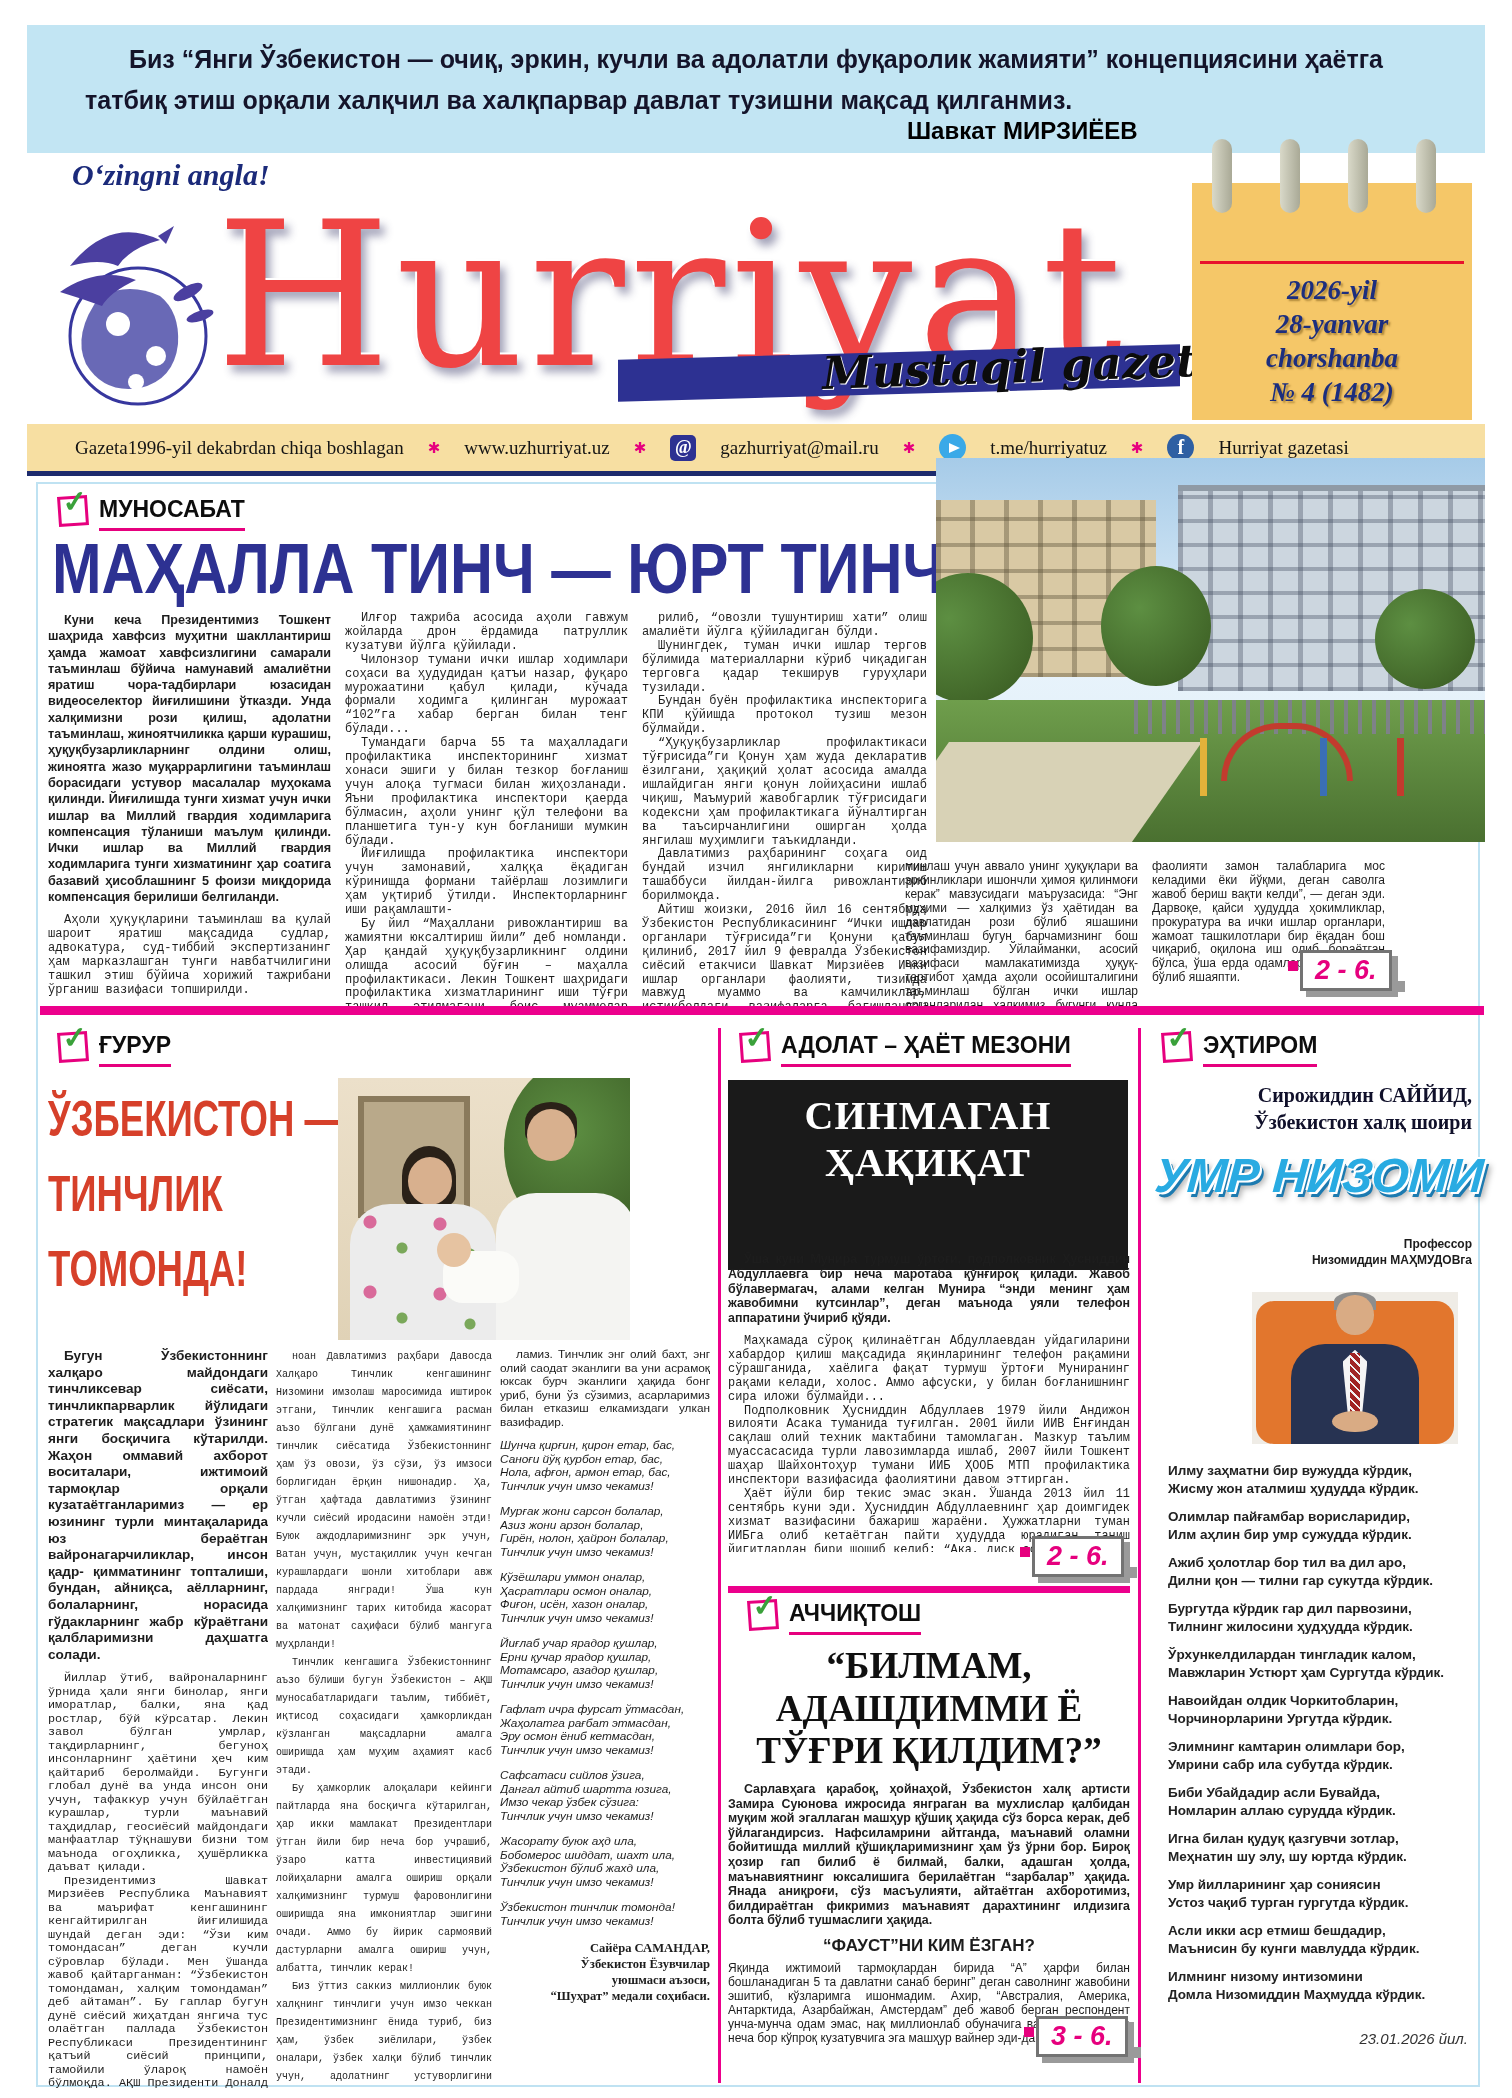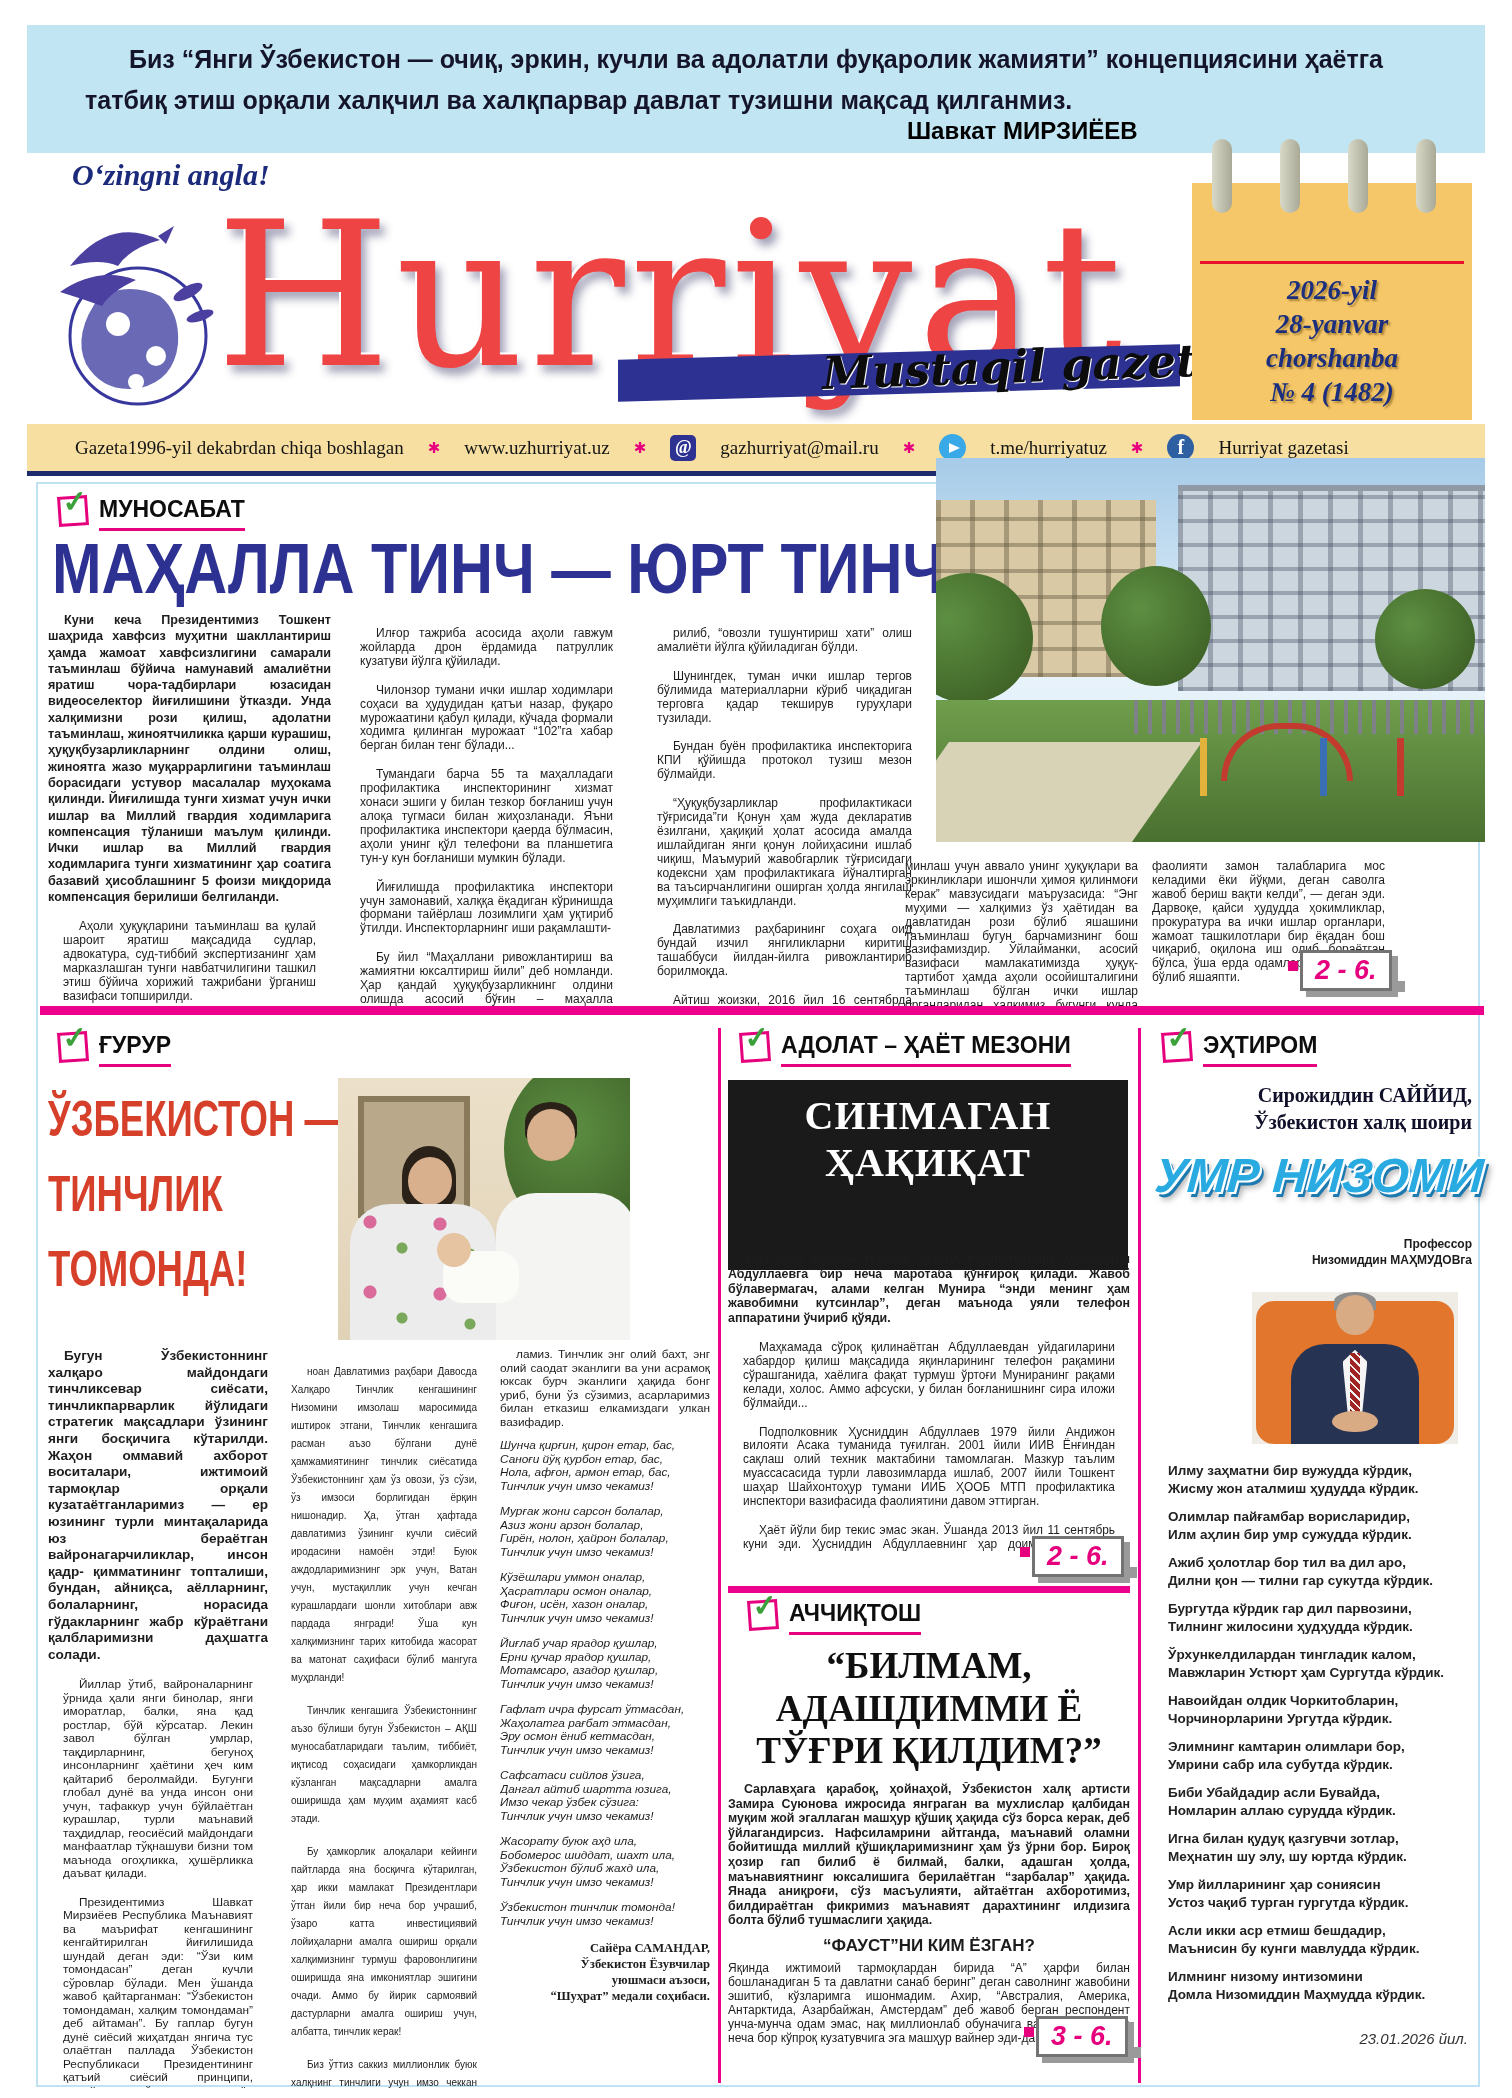--- a/index.html
+++ b/index.html
@@ -62,21 +62,21 @@
   .headline3{left:728px;top:1645px;width:402px;font-family:"Liberation Serif",serif;font-weight:bold;
              font-size:37px;line-height:1.15;color:#101010;text-align:center;white-space:pre-line;}
   .headline4{left:1155px;top:1148px;font-weight:bold;font-style:italic;font-size:48px;color:#29abe2;
              transform:skewX(-4deg);white-space:nowrap;
              text-shadow:-2px -2px 0 #fff,2px 2px 0 #fff,4px 5px 0 #1c7ab0,6px 7px 6px rgba(0,0,0,.35);}
 
   
   .col{position:absolute;text-align:justify;font-size:12px;line-height:13.9px;color:#1d1d1d;overflow:hidden;}
   .col .lead{font-weight:bold;font-size:12.6px;line-height:16.3px;text-indent:16px;margin-bottom:9px;}
   .col .p{ text-indent:16px;}
-  .paras p{margin:15px;text-indent:16px;}
+  .paras p{margin:0;text-indent:16px;font-family:Liberation Mono, monospace;}
   .poem p{margin:0 0 12px;white-space:pre-line;font-style:italic;text-indent:0;text-align:left;}
   .signature{margin-top:6px;font-family:"Liberation Serif",serif;font-weight:bold;font-size:12.6px;
              line-height:16px;text-align:right;white-space:pre-line;}
   .epoem p{margin:0 0 10px;white-space:pre-line;font-weight:bold;font-size:13.5px;line-height:18px;
            color:#222;text-align:left;}
 
   
   .pinkbar{background:#ec008c;}
   .badge{position:absolute;background:#fff;border:3px solid #737373;color:#e6007e;font-weight:bold;
          font-style:italic;font-size:27px;padding:2px 12px;box-shadow:6px 6px 0 #9a9a9a;}

